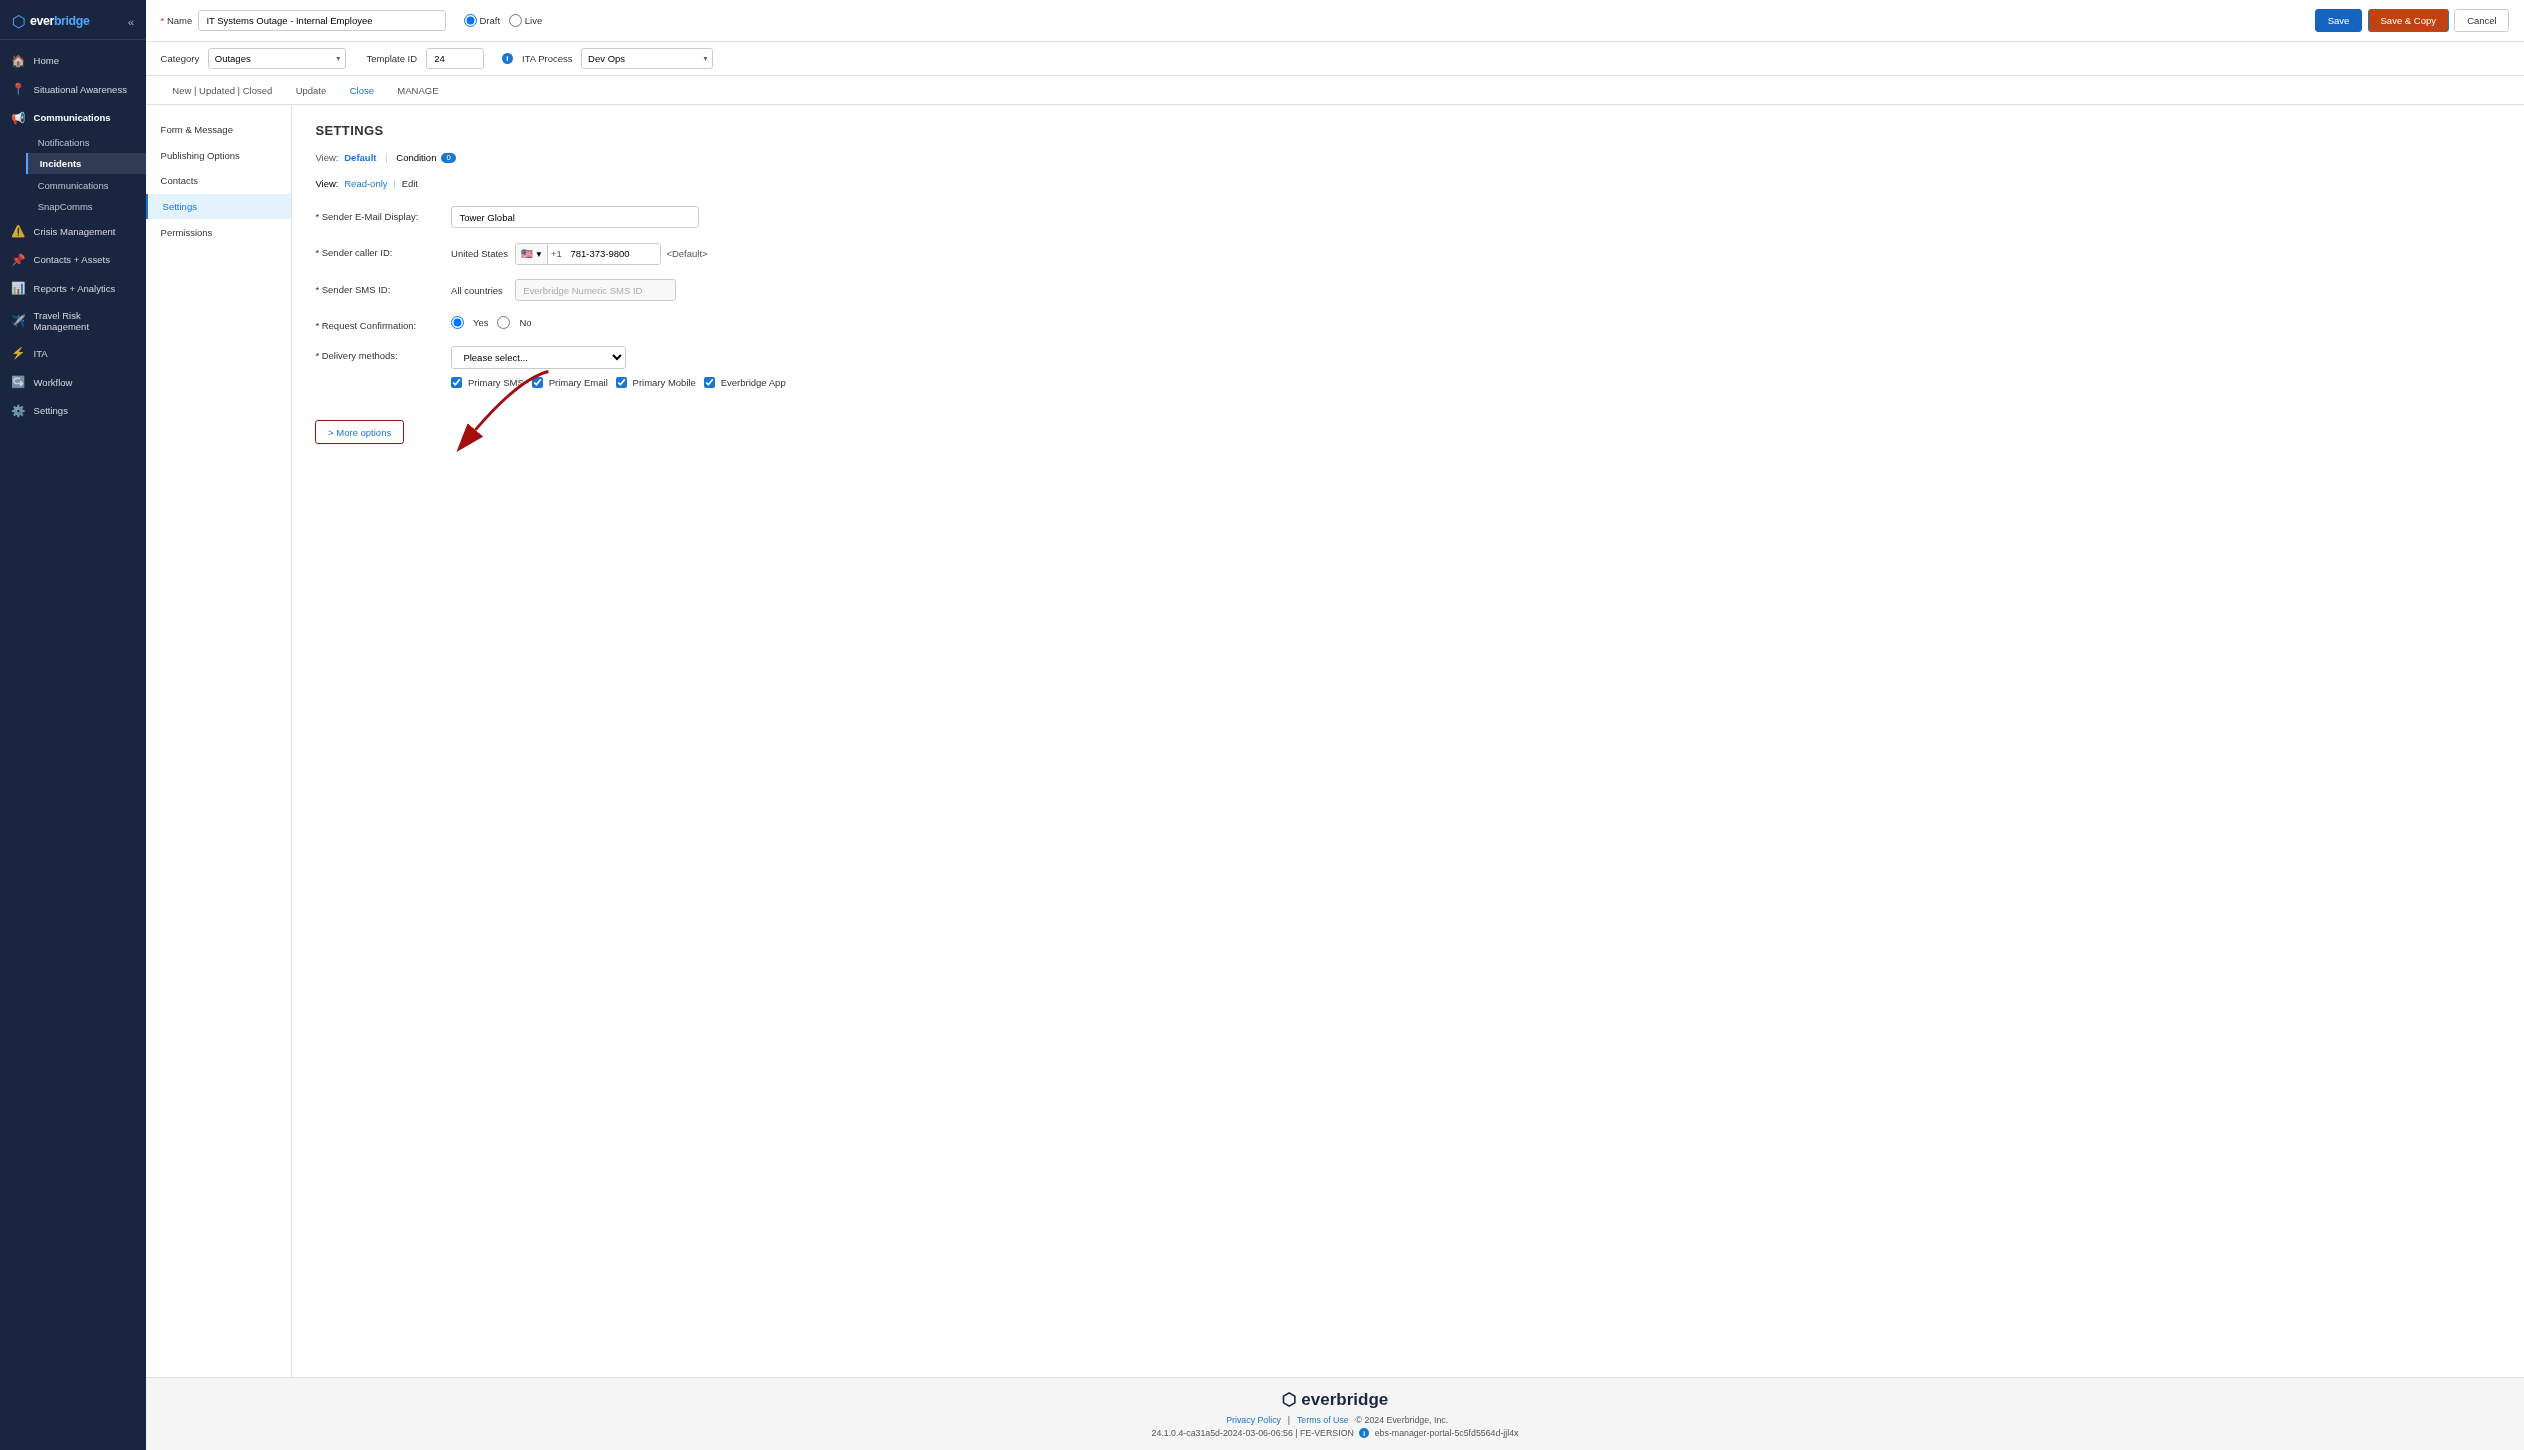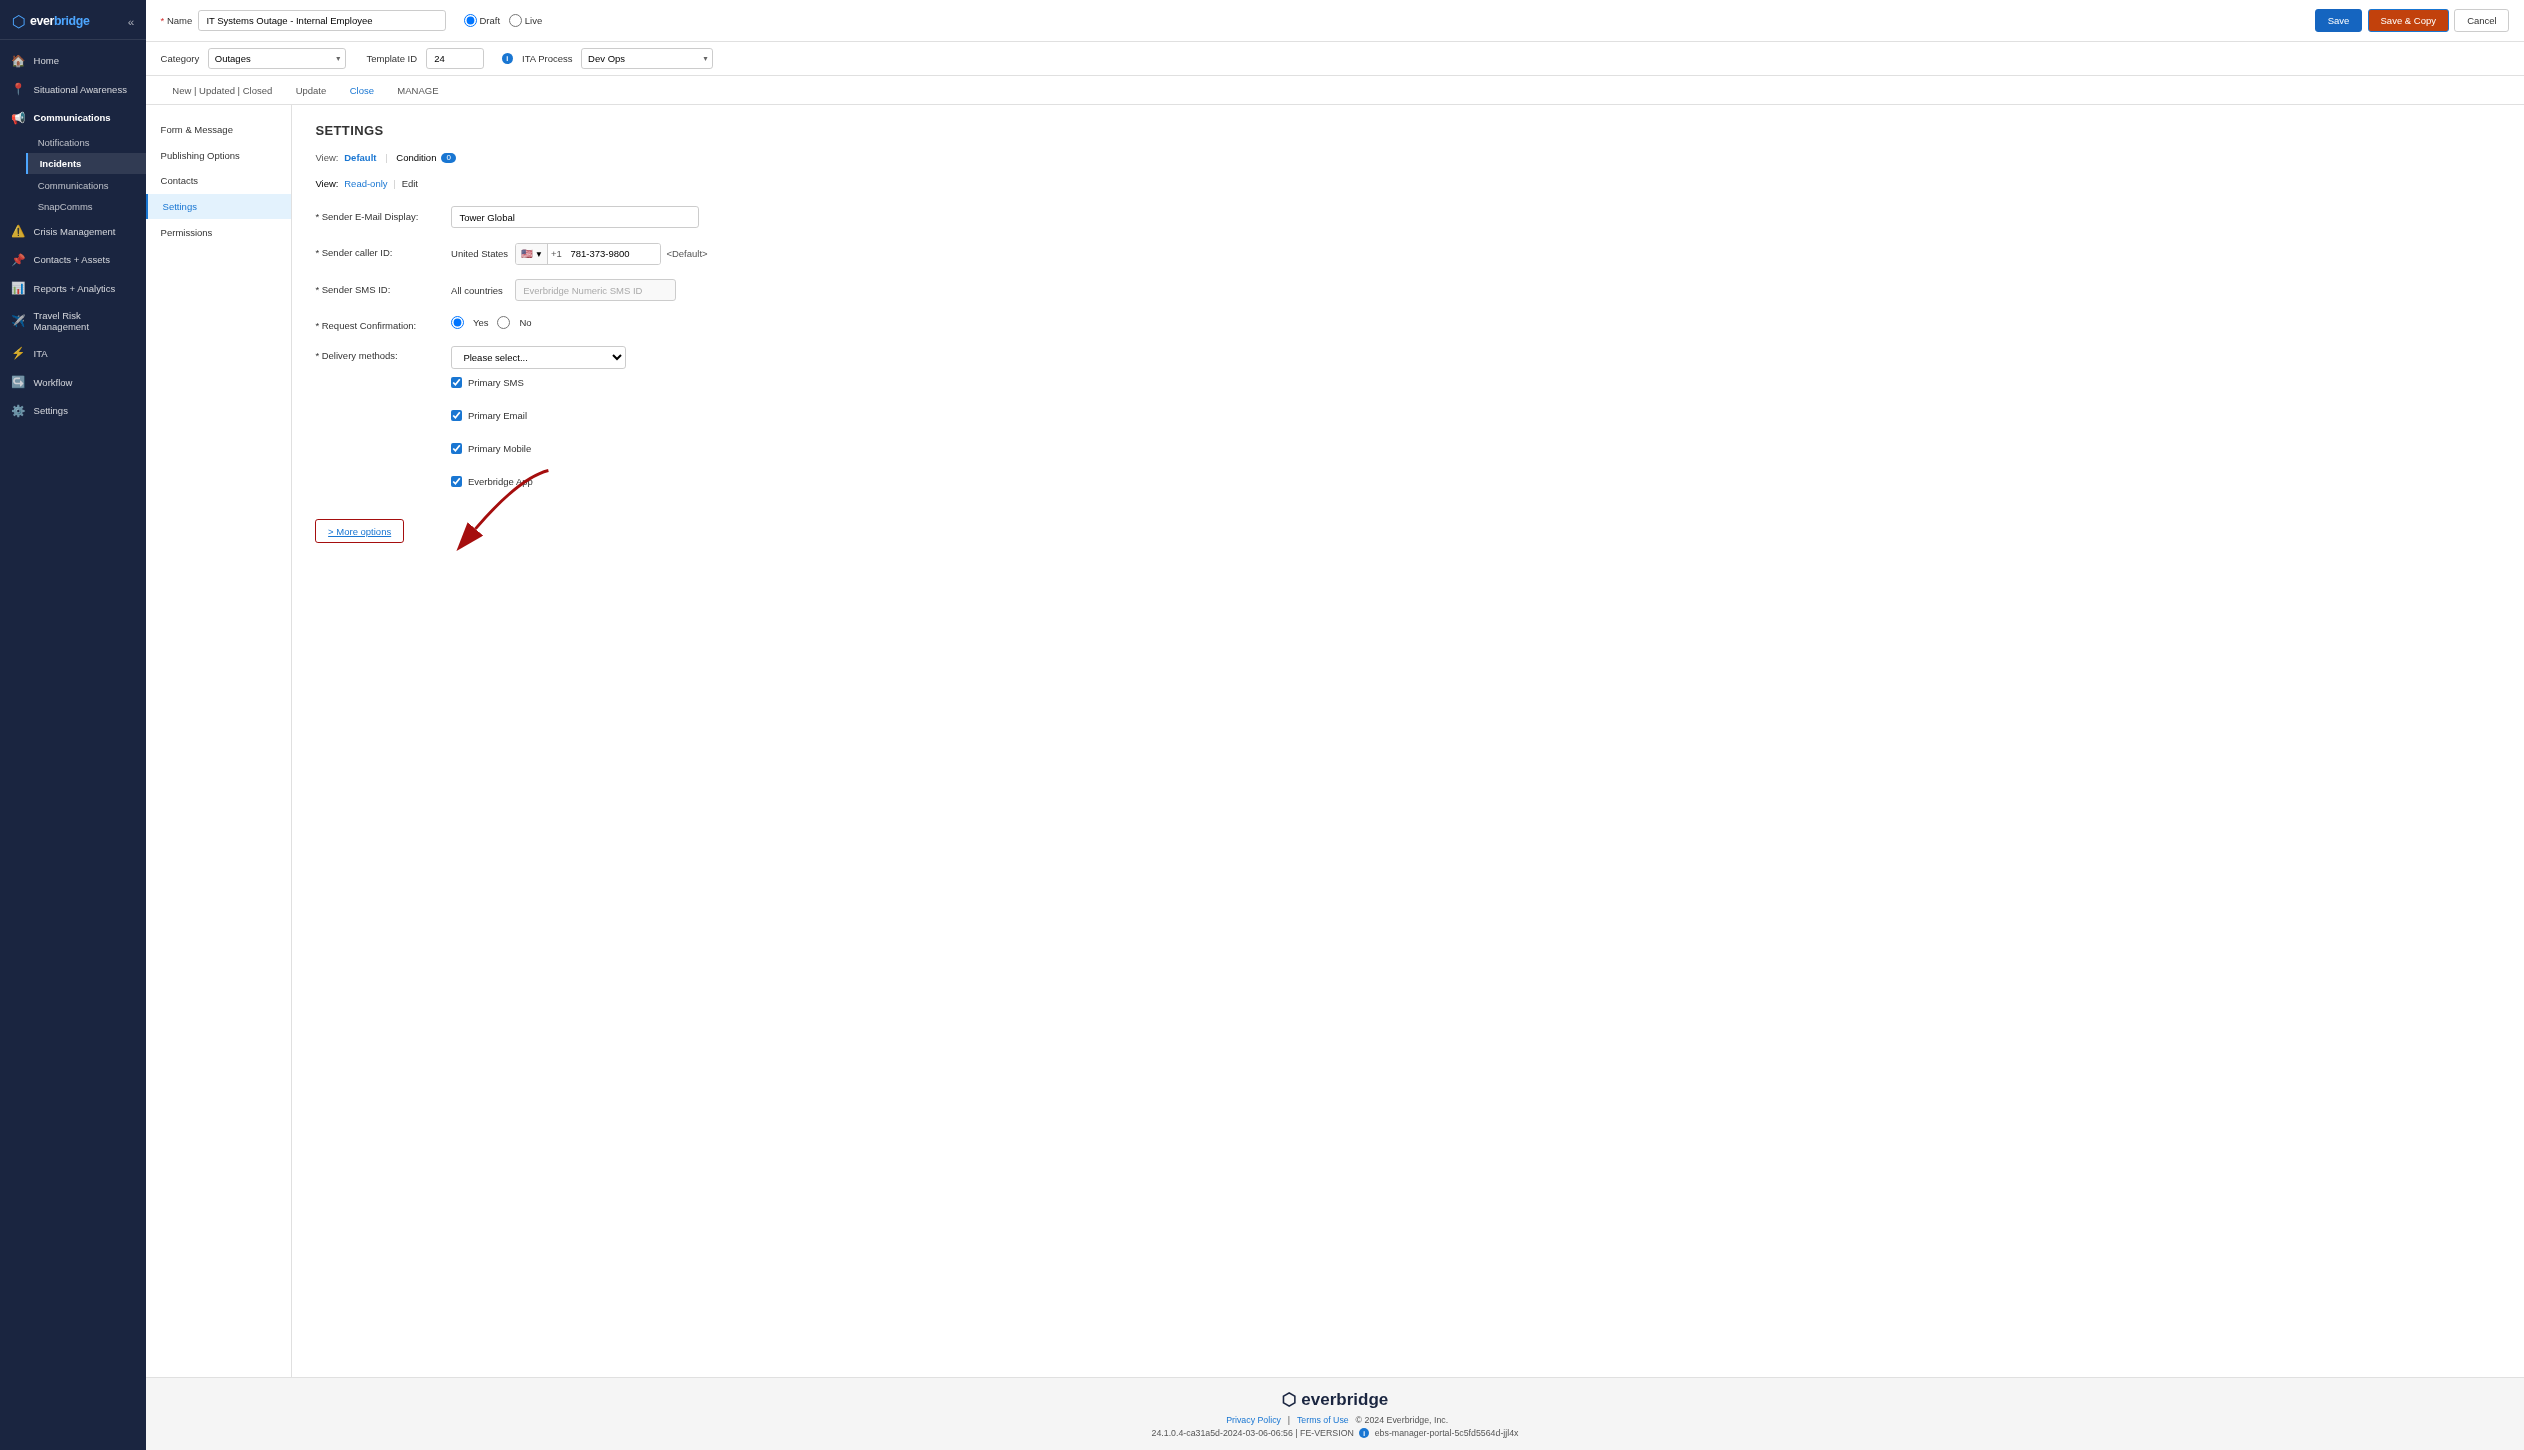--- a/index.html
+++ b/index.html
@@ -169,37 +169,36 @@
     .default-tag { color: #555; font-size: 9.5px; }
     .country-label { font-size: 9.5px; color: #333; min-width: 58px; }
 
     .sms-input { border: 0.7px solid #ccc; border-radius: 2.9px; padding: 4.4px 7.3px; font-size: 9.5px; width: 161px; background: #f9f9f9; color: #aaa; outline: none; }
     .sms-input::placeholder { color: #aaa; }
 
     .radio-confirm { display: flex; align-items: center; gap: 8.8px; }
     .radio-confirm label { display: flex; align-items: center; gap: 9px; font-size: 9.5px; color: #333; cursor: pointer; }
 
     .delivery-select { border: 0.7px solid #ccc; border-radius: 2.9px; padding: 4.4px 7.3px; font-size: 9.5px; width: 175px; background: #fff; outline: none; cursor: pointer; }
-    .checkbox-list { margin-top: 7.3px; display: flex; flex-direction: column; gap: 22px; }
+    .checkbox-list { margin-top: 7.3px; display: flex; flex-direction: row; gap: 8px; }
     .checkbox-item { display: flex; align-items: center; gap: 5.8px; font-size: 9.5px; color: #333; }
     .checkbox-item input[type="checkbox"] { width: 11px; height: 11px; accent-color: #1976d2; cursor: pointer; }
 
     .more-options-btn {
       display: inline-flex;
       align-items: center;
       gap: 4.4px;
       border: 1.5px solid #a50e0e;
       border-radius: 2.9px;
       padding: 5.8px 11.7px;
       font-size: 9.5px;
       color: #1976d2;
       cursor: pointer;
       background: #fff;
       margin-top: 11.7px;
-      text-decoration: underline;
     }
 
     
     #footer {
       background: #f5f5f5;
       border-top: 0.7px solid #e0e0e0;
       padding: 11.7px;
       text-align: center;
       font-size: 8.8px;
       color: #555;

